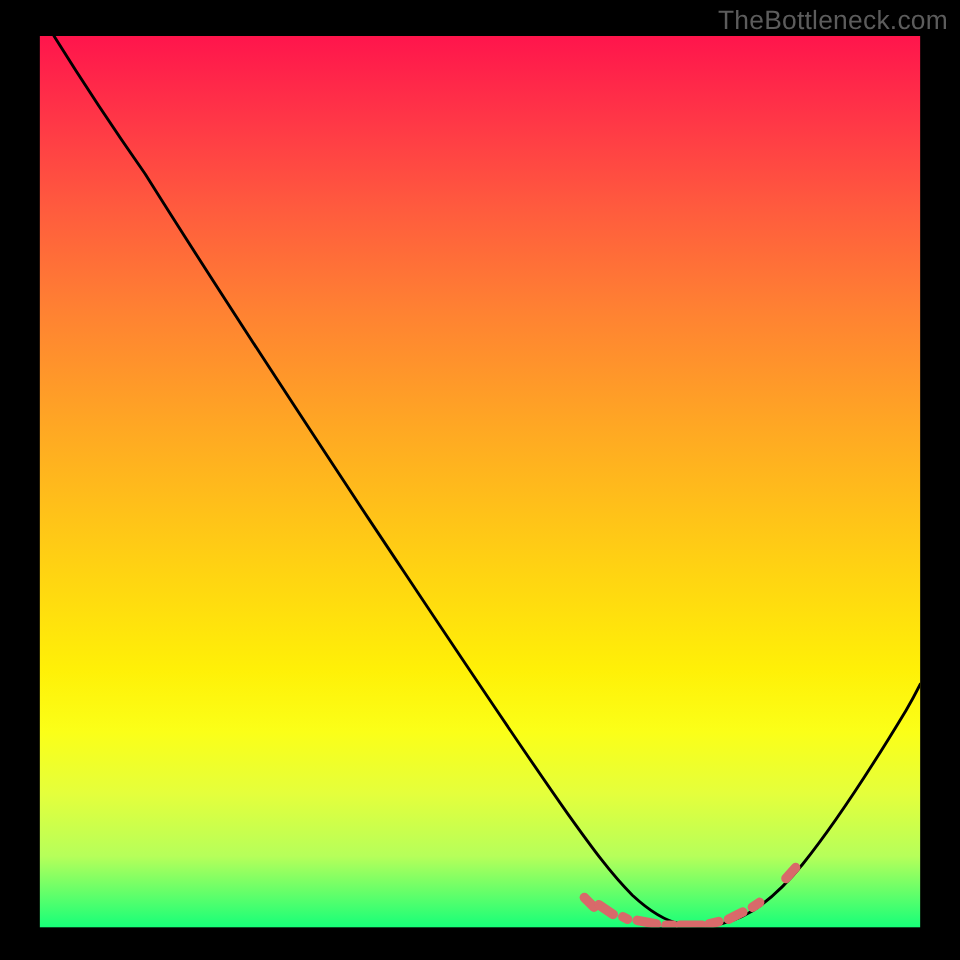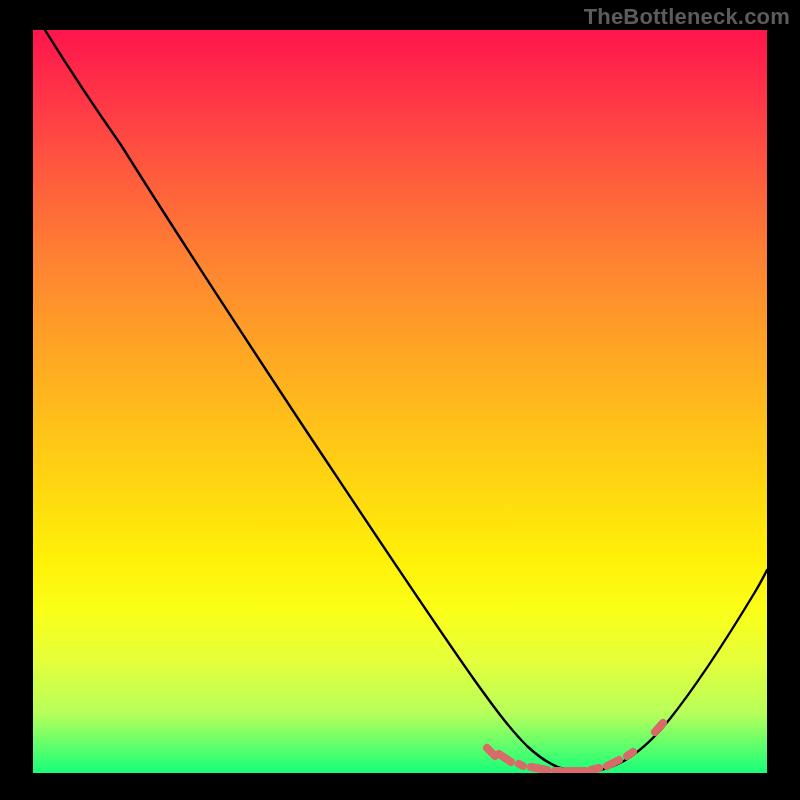--- a/index.html
+++ b/index.html
@@ -16,21 +16,21 @@
     width: 800px;
     height: 800px;
     background: #000;
   }
   .watermark {
     position: absolute;
     top: 4px;
     right: 10px;
     color: #5c5c5c;
     font-size: 22px;
-    font-weight: 700;
+    font-weight: 400;
     letter-spacing: 0.2px;
     z-index: 50;
   }
   .plot-area {
     position: absolute;
     left: 33px;
     top: 30px;
     width: 734px;
     height: 743px;
     overflow: hidden;

